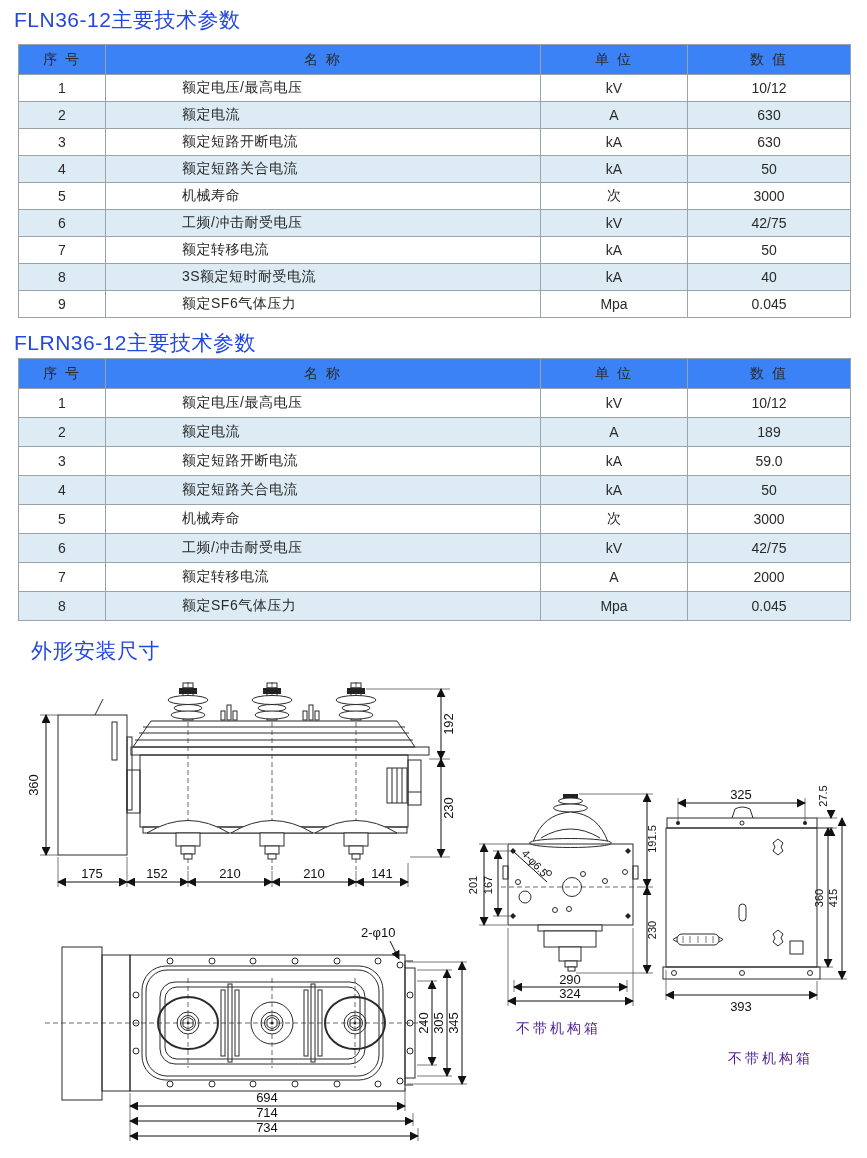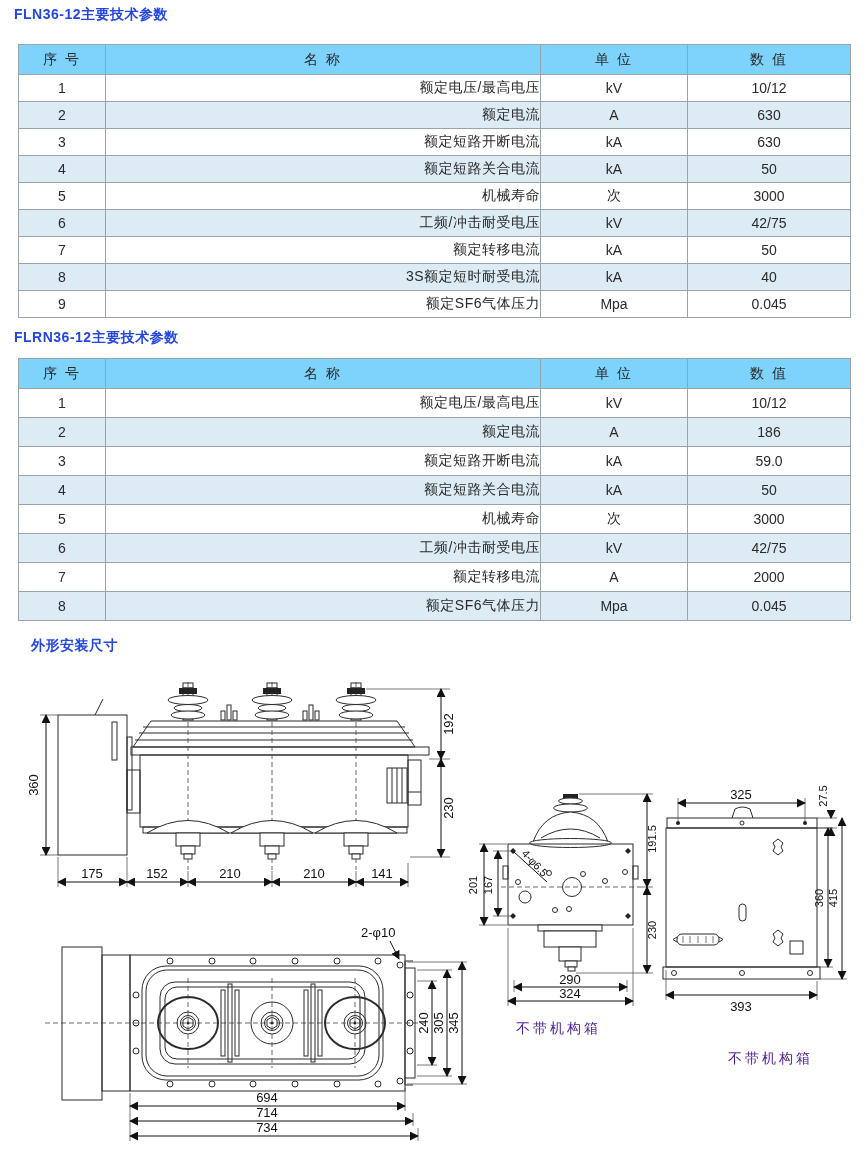--- a/index.html
+++ b/index.html
@@ -1,28 +1,28 @@
 <!DOCTYPE html>
 <html><head>
 <meta charset="utf-8">
 <style>
   html,body{margin:0;padding:0}
   body{width:867px;height:1158px;background:#fff;position:relative;
        font-family:"Liberation Sans","DejaVu Sans",sans-serif;overflow:hidden}
   .abs{position:absolute}
-  .title{font-size:14px;font-weight:bold;color:#2447e0;letter-spacing:.5px;white-space:nowrap}
+  .title{font-size:21px;font-weight:normal;color:#2447e0;letter-spacing:.5px;white-space:nowrap}
   table{border-collapse:collapse;table-layout:fixed}
   td{border:1px solid #9aa3a8;font-size:14px;color:#2a2a2a;text-align:center;
      overflow:hidden;white-space:nowrap;padding:0}
-  tr.hd td{background:#7dd3fc;font-size:14px;letter-spacing:2px}
+  tr.hd td{background:#3b82f6;font-size:14px;letter-spacing:2px}
   tr.even td{background:#dcebf4}
   tr.odd td{background:#ffffff}
   #t1 tr{height:27px} #t1 tr.hd{height:30px}
   #t2 tr{height:29px} #t2 tr.hd{height:30px}
-  td.name{text-align:right;padding-left:76px;letter-spacing:.5px}
+  td.name{text-align:left;padding-left:76px;letter-spacing:.5px}
   .dlabel{font-size:14px;color:#4c1d95;letter-spacing:3px;white-space:nowrap}
   svg .ln{fill:none;stroke:#2b2b2b;stroke-width:1}
   svg .fw{fill:#fff;stroke:#2b2b2b;stroke-width:1}
   svg .dk{fill:#222;stroke:none}
   svg .dm{stroke:#111;stroke-width:1;fill:none}
   svg .ex{stroke:#555;stroke-width:.8;fill:none}
   svg .ds{stroke:#444;stroke-width:.8;fill:none;stroke-dasharray:5 3}
   svg text.dim{font-size:13px;fill:#111}
   svg text.dims{font-size:11px;fill:#111}
 </style>
@@ -121,21 +121,21 @@
   <tr class="odd">
         <td>1</td>
         <td class="name">额定电压/最高电压</td>
         <td>kV</td>
         <td>10/12</td>
       </tr>
   <tr class="even">
         <td>2</td>
         <td class="name">额定电流</td>
         <td>A</td>
-        <td>186</td>
+        <td>189</td>
       </tr>
   <tr class="odd">
         <td>3</td>
         <td class="name">额定短路开断电流</td>
         <td>kA</td>
         <td>59.0</td>
       </tr>
   <tr class="even">
         <td>4</td>
         <td class="name">额定短路关合电流</td>

